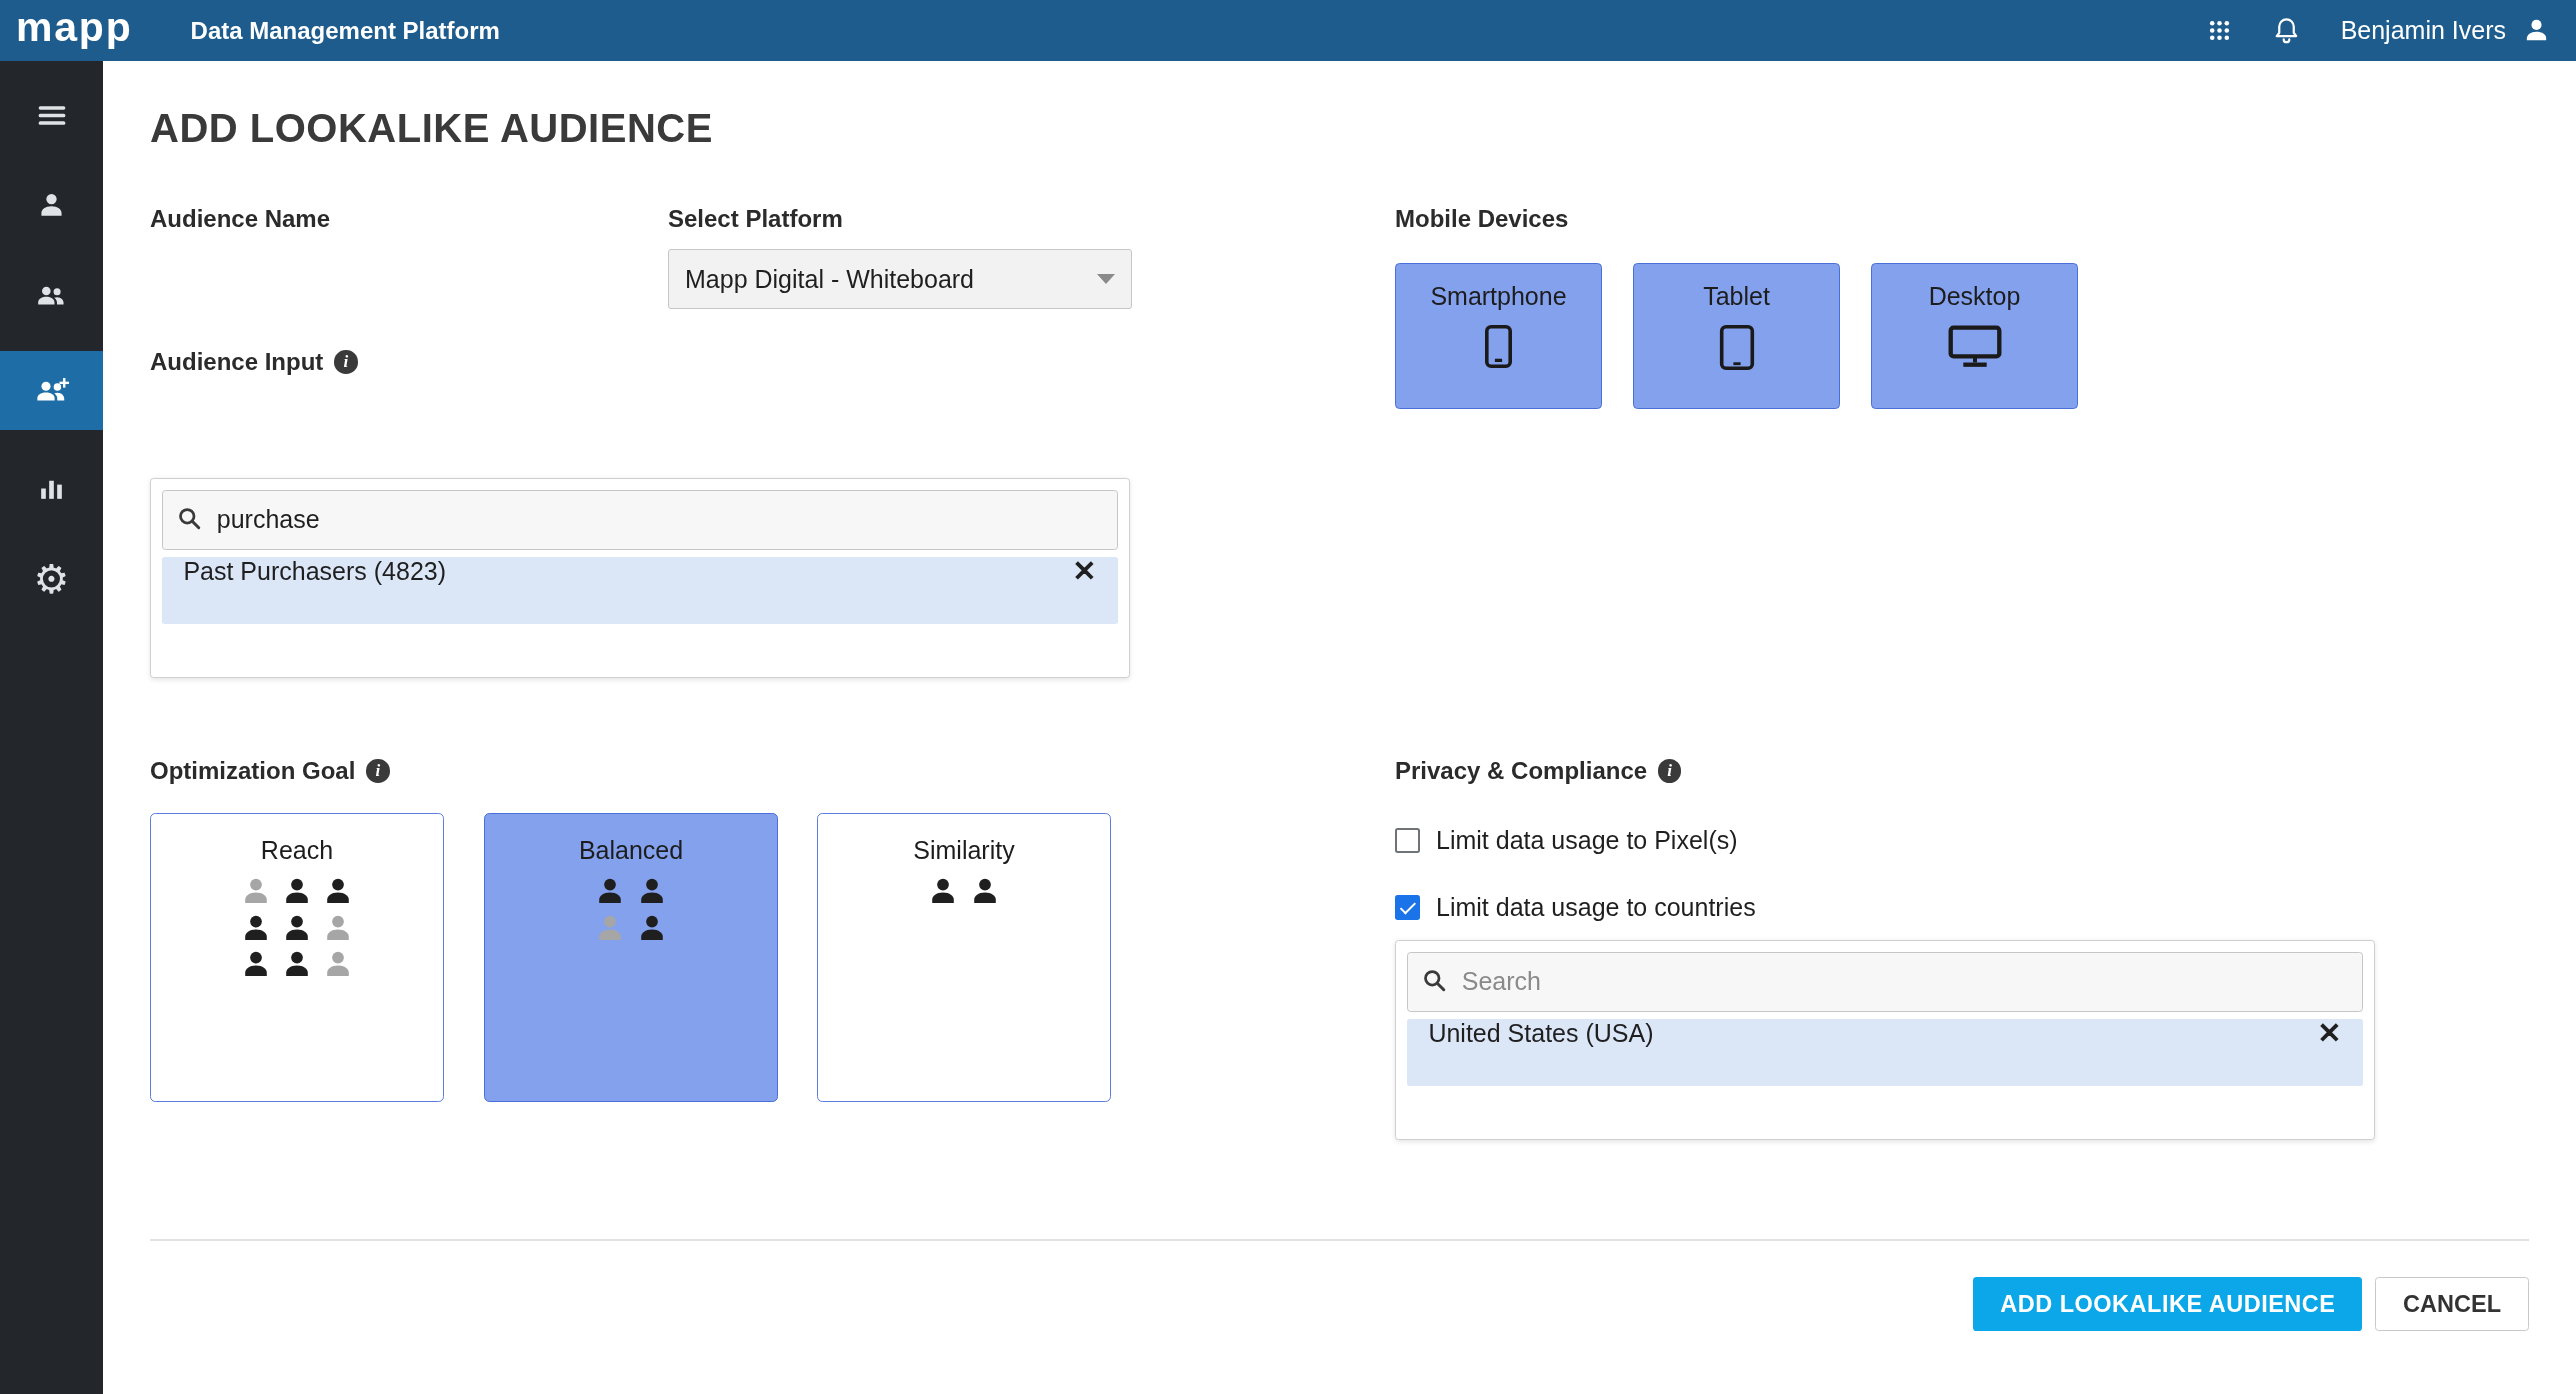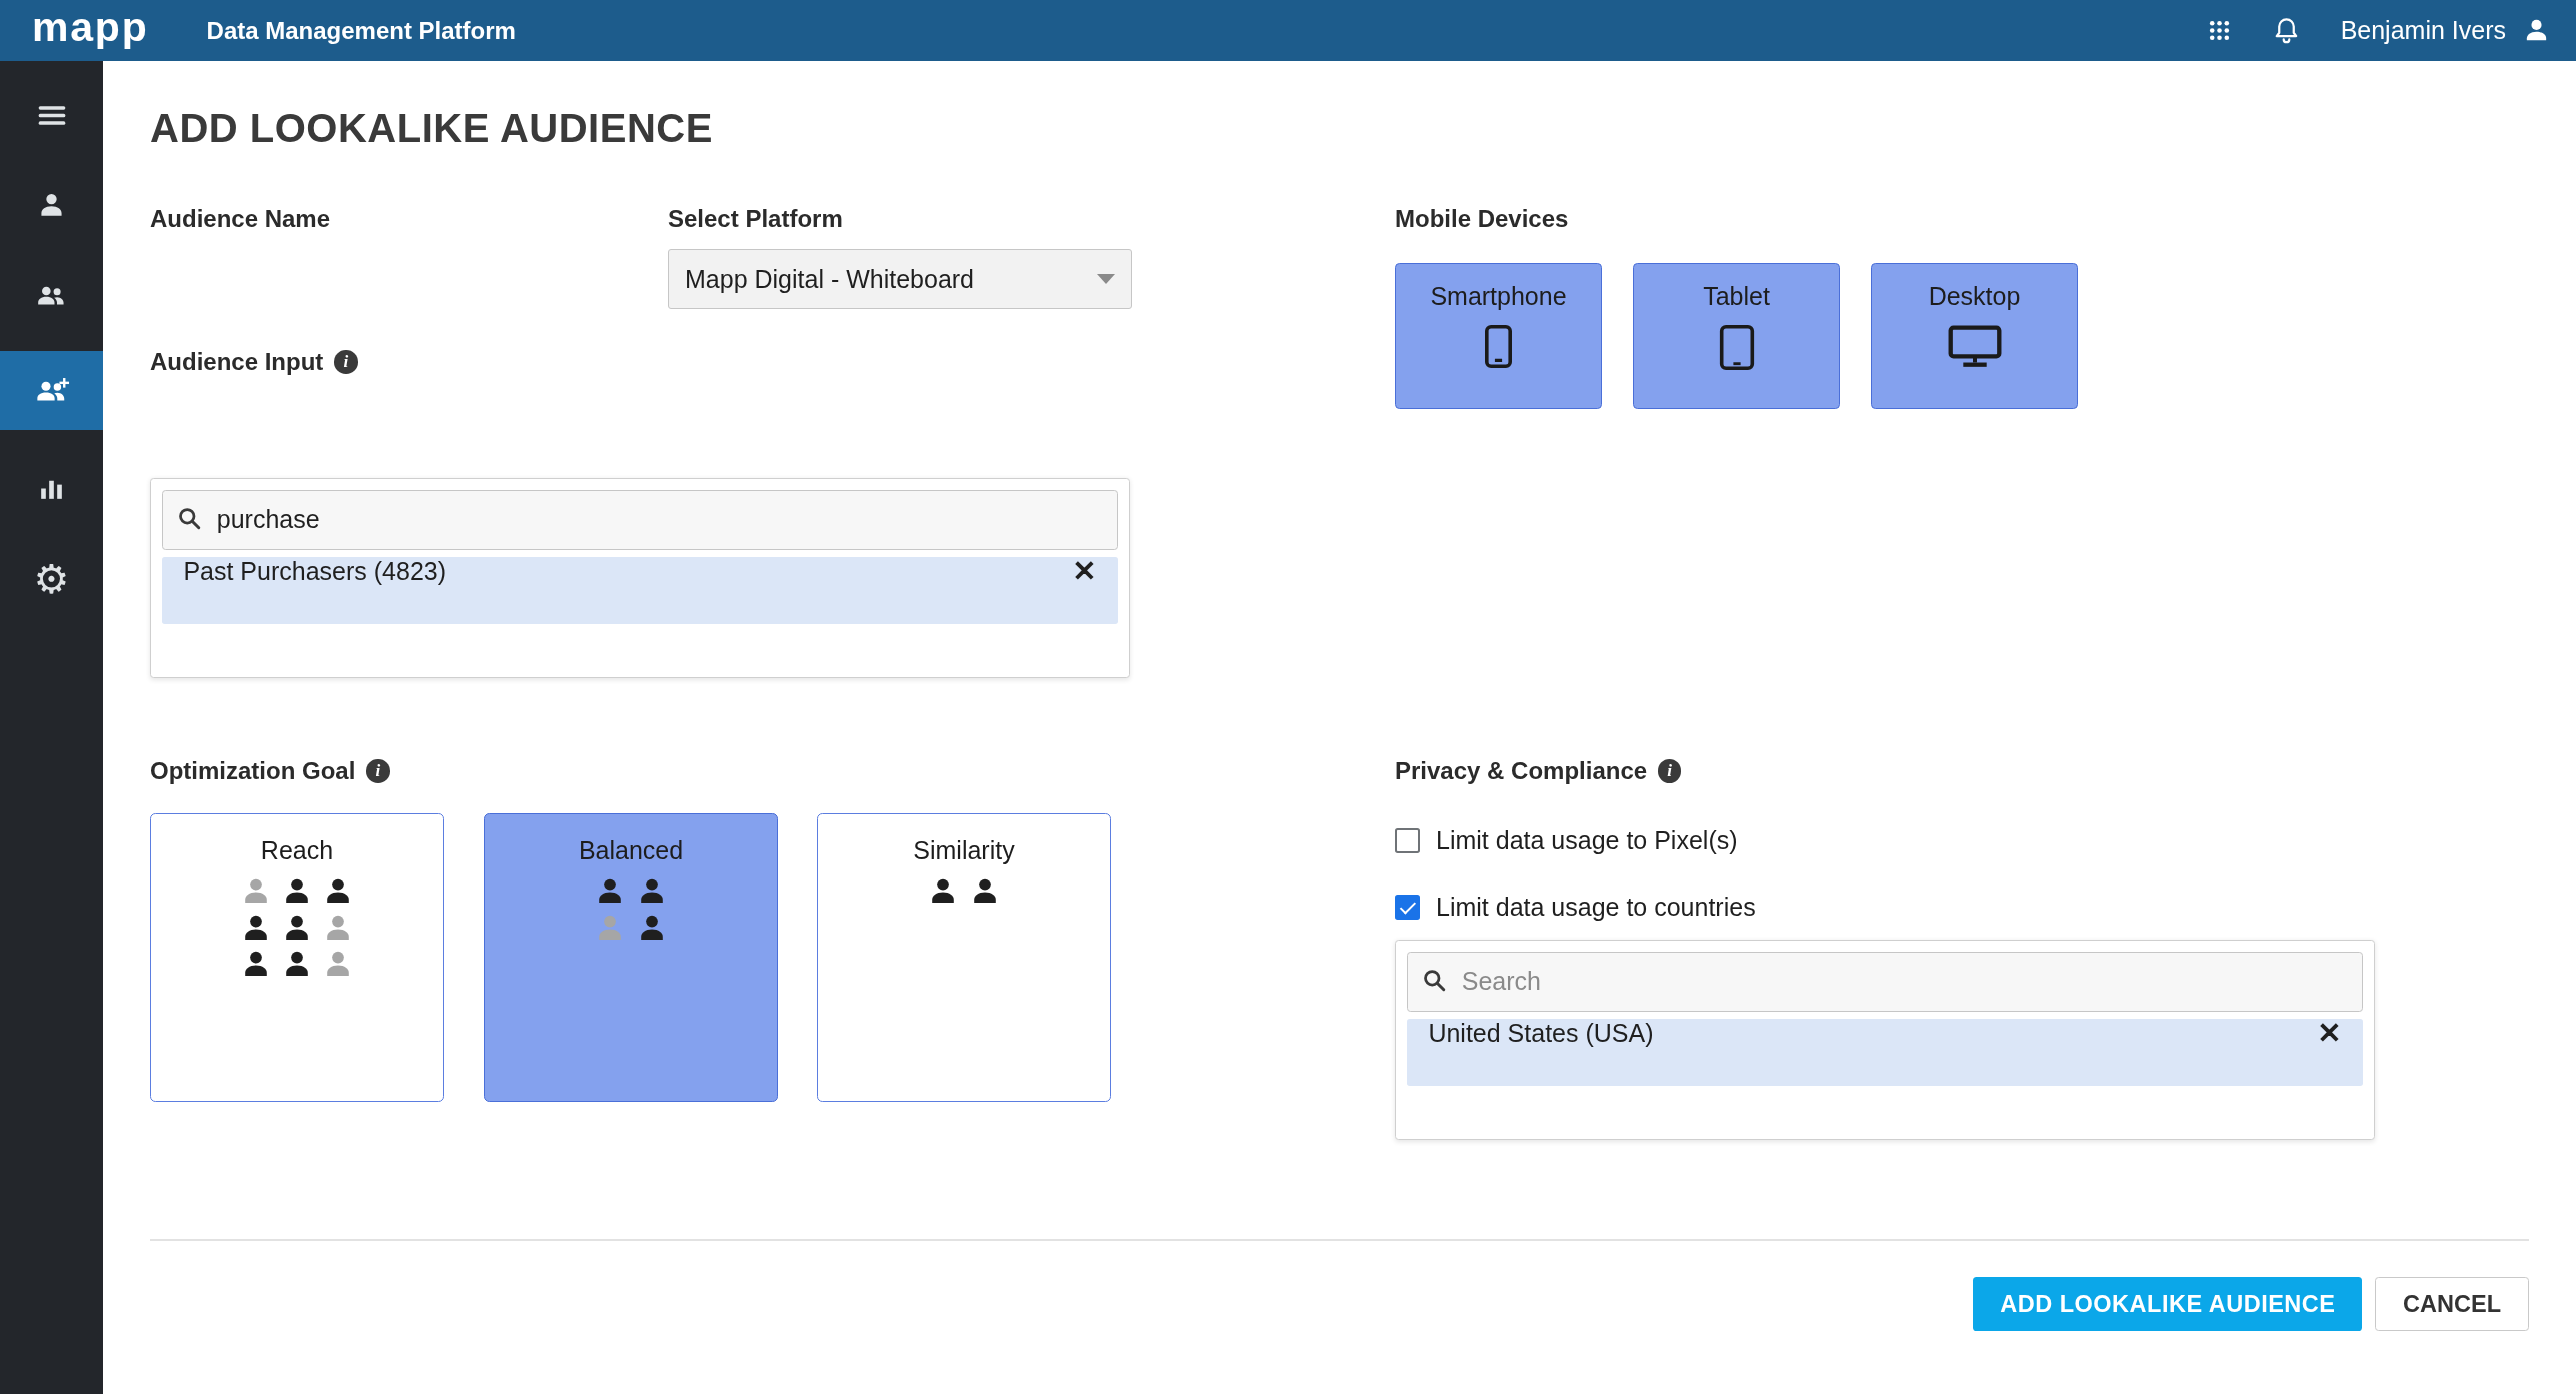--- a/index.html
+++ b/index.html
@@ -3,21 +3,21 @@
 <meta charset="utf-8">
 <style>
   * { box-sizing: border-box; }
   html, body { margin: 0; padding: 0; overflow: hidden; background: #fff; }
   body { width: 2576px; height: 1394px; font-family: "Liberation Sans", sans-serif; }
   .app { position: relative; width: 2576px; height: 1394px; background: #fff; overflow: hidden; }
 
   
   .topbar { position: absolute; left: 0; top: 0; width: 2576px; height: 61px; background: #1d5c8c;
             display: flex; align-items: center; color: #fff; z-index: 5; }
-  .logo { margin-left: 32px; font-size: 41px; font-weight: 700; letter-spacing: 1.8px; line-height: 1;
+  .logo { margin-left: 16px; font-size: 41px; font-weight: 700; letter-spacing: 1.8px; line-height: 1;
           transform: translateY(-2.7px); }
   .app-title { margin-left: 58px; font-size: 24px; font-weight: 700; }
   .topbar-right { margin-left: auto; display: flex; align-items: center; gap: 41px; margin-right: 25px; }
   .tb-icon { display: inline-flex; align-items: center; justify-content: center; cursor: pointer; color: #fff; }
   .user-group { display: flex; align-items: center; gap: 16px; cursor: pointer; }
   .user-name { font-size: 25px; }
 
   
   .sidebar { position: absolute; left: 0; top: 61px; width: 103px; bottom: 0; background: #23262b; z-index: 4; }
   .side-item { position: absolute; left: 0; width: 103px; height: 69px; display: flex; align-items: center;

